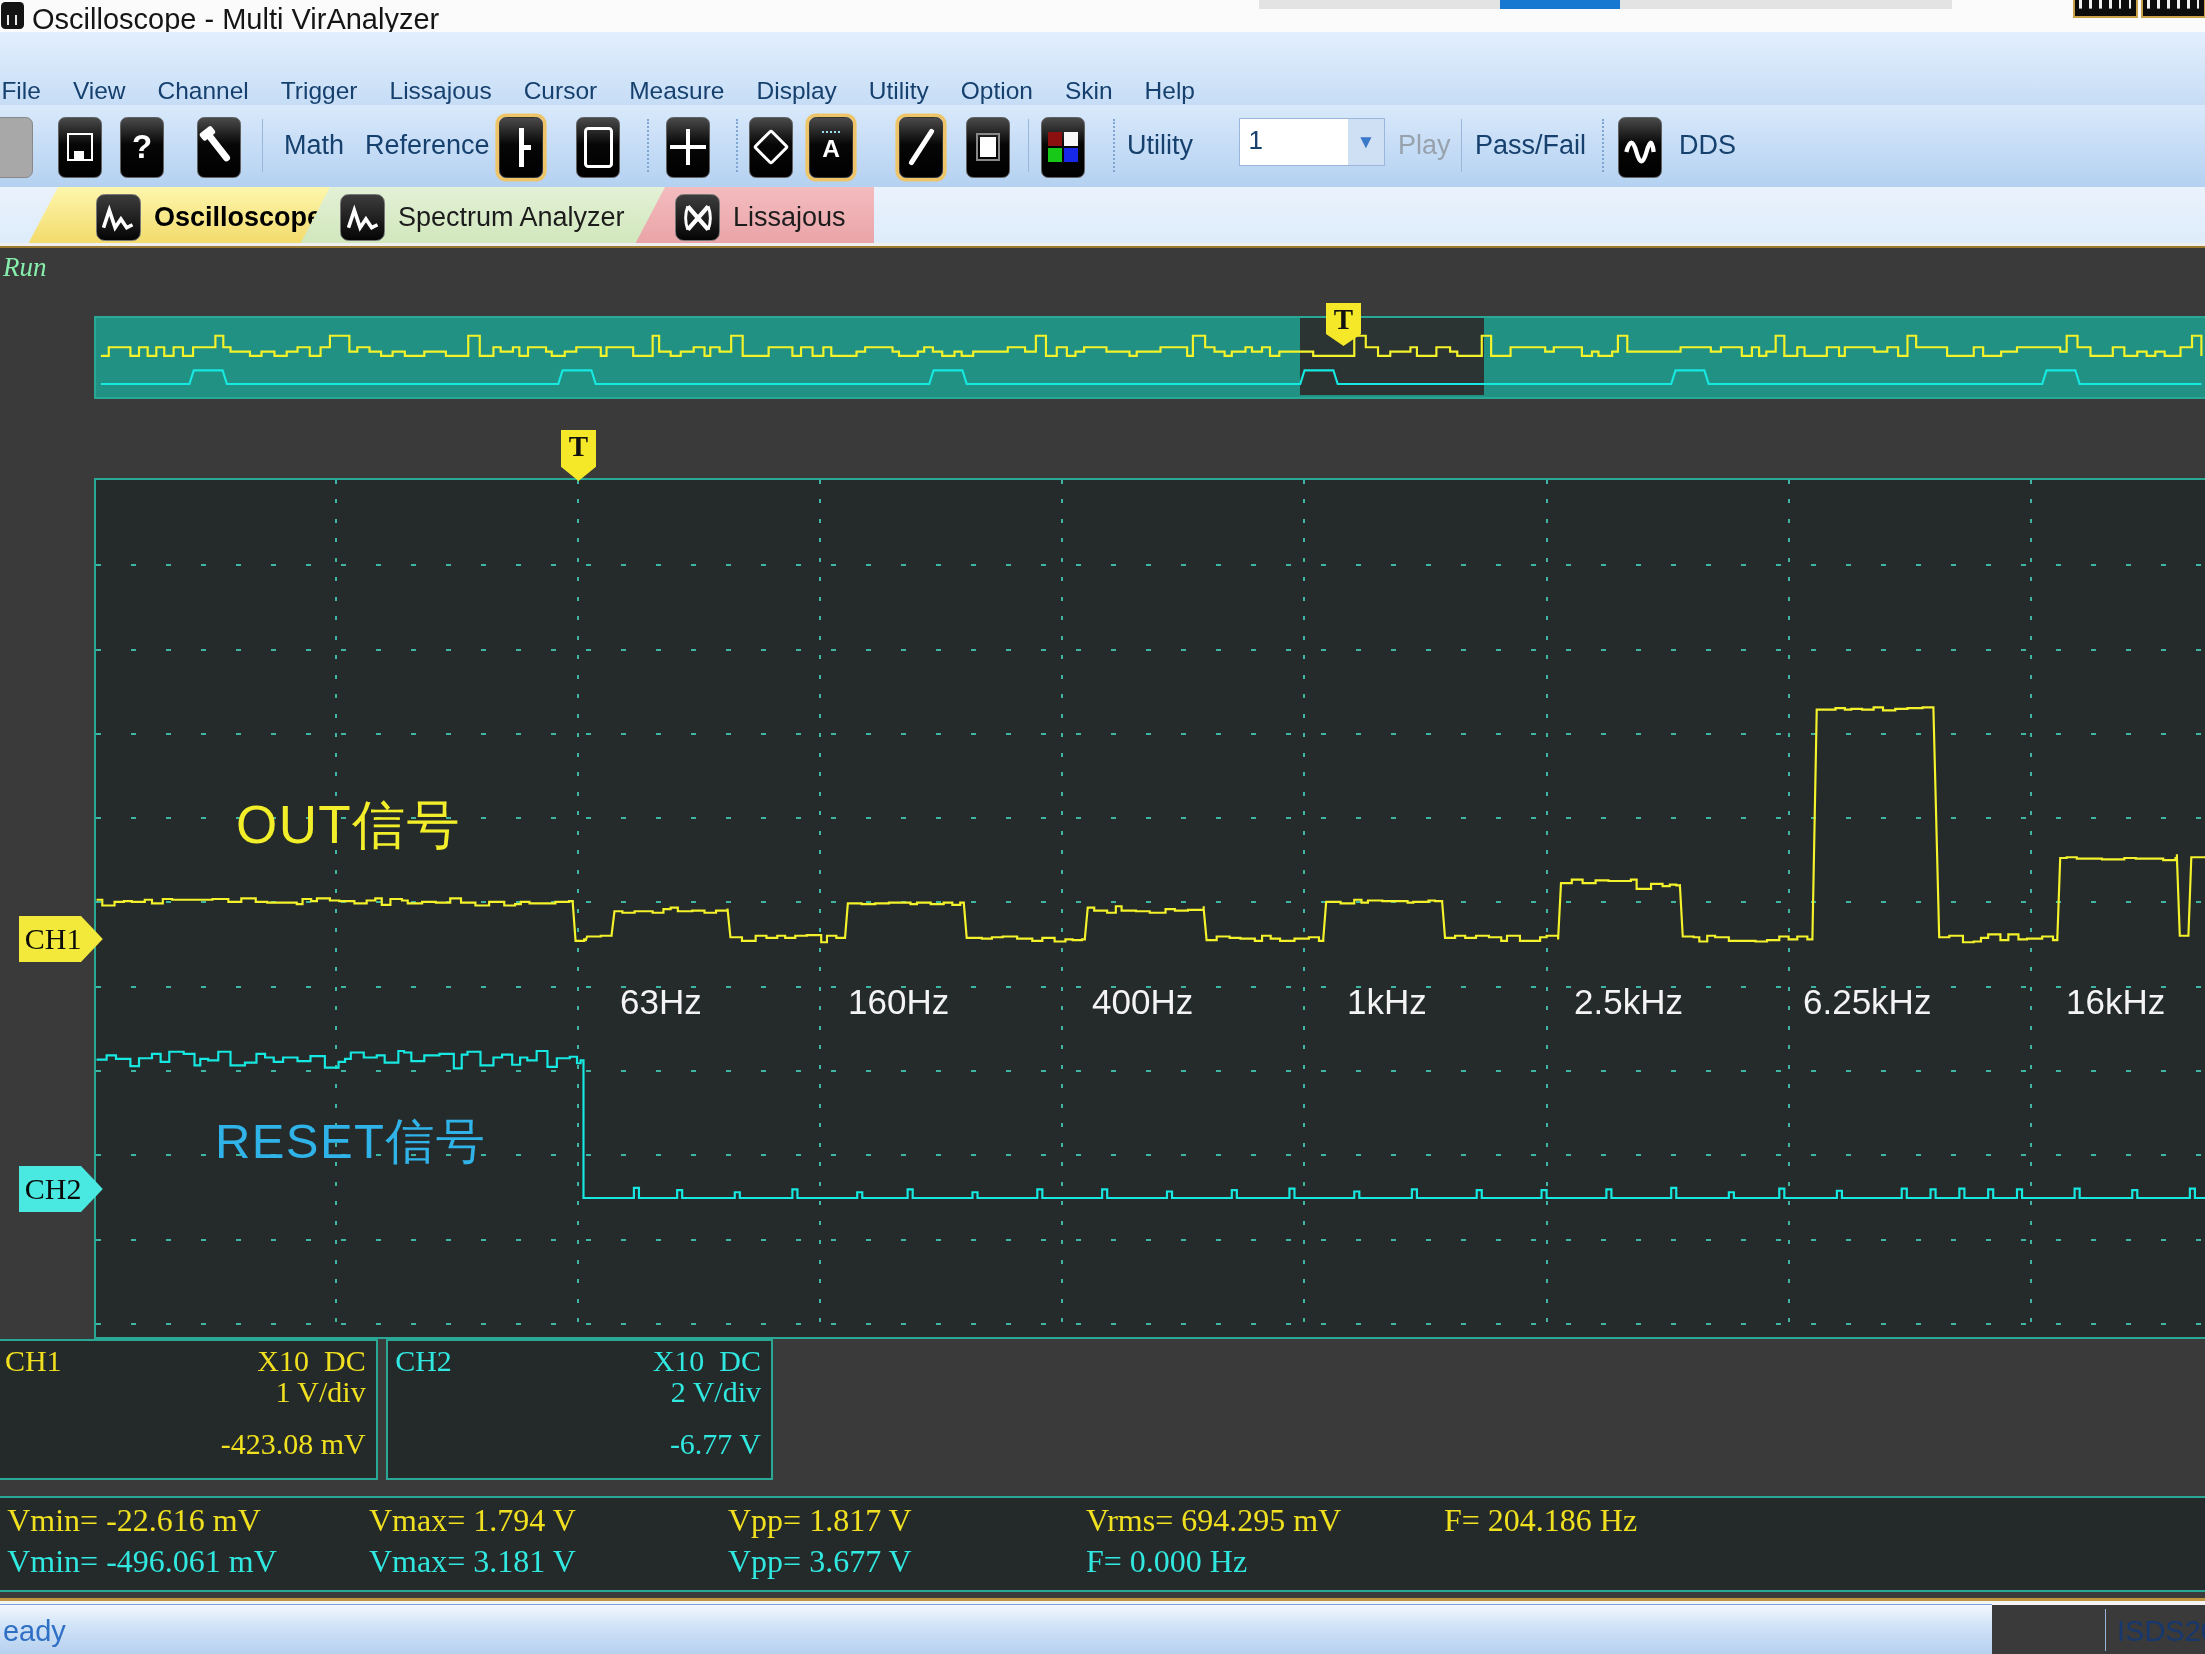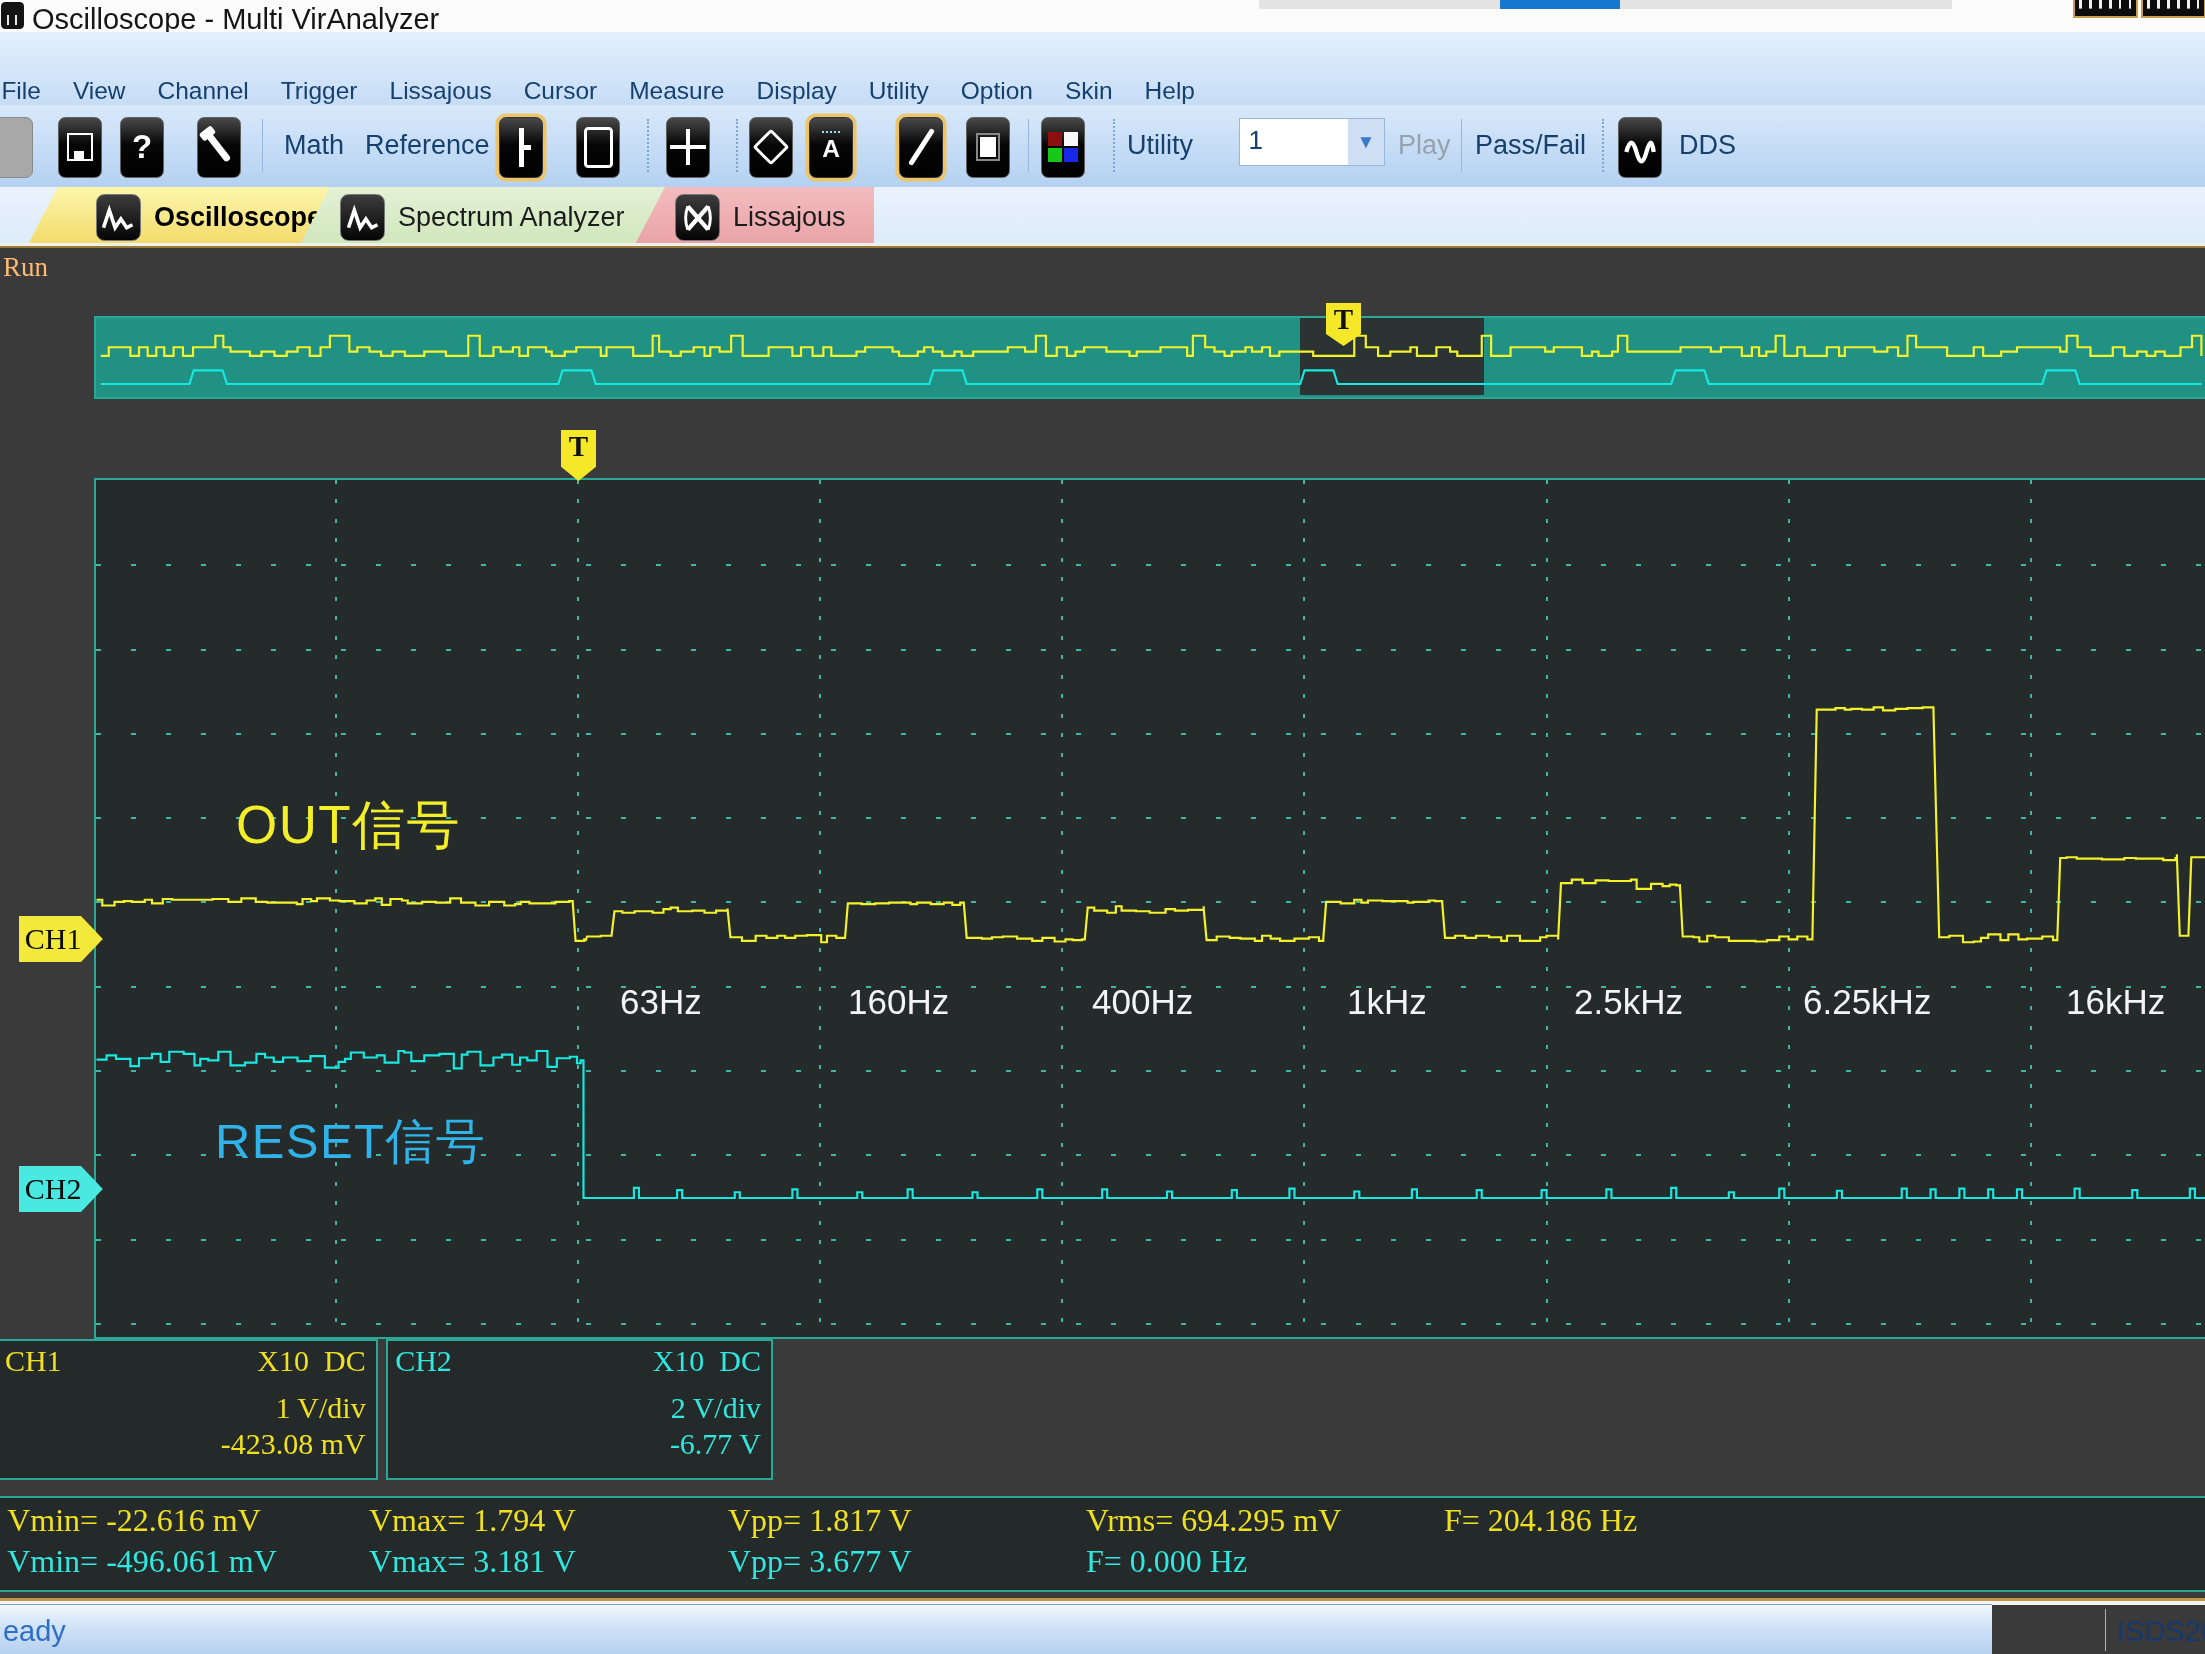--- a/index.html
+++ b/index.html
@@ -66,21 +66,21 @@
   #tab-spec{left:298px;width:337px;background:linear-gradient(#e3f1d6,#cfe6ba);}
   #tab-liss{left:633px;width:199px;background:linear-gradient(#f3bcbf,#e9a2a6);}
   .tab-label{font-size:27px;color:#1c1c1c;white-space:nowrap;}
   #tab-osc .tab-label{font-weight:bold;color:#000;}
   .tabicon{width:43px;height:45px;background:linear-gradient(#3c3c3c,#050505);border:1.4px solid #777;
     border-radius:8.6px;flex:none;display:flex;align-items:center;justify-content:center;}
   #tabline-w{left:0;top:243px;width:2205px;height:2.9px;background:#efefef;}
   #tabline-g{left:0;top:246px;width:2205px;height:2.2px;background:#9a7a30;}
 
   
-  #run-status{left:2.9px;top:252px;font-size:27px;color:#fdba74;font-family:"Liberation Serif",serif;}
+  #run-status{left:2.9px;top:252px;font-size:27px;color:#86efac;font-family:"Liberation Serif",serif;font-style:italic;}
   #overview{left:94px;top:316px;width:2118px;height:79px;background:#219183;border:2.2px solid #2aa896;border-right:none;}
   #ov-window{left:1300px;top:318px;width:184px;height:77px;background:#2c3433;}
   .trig-flag{position:absolute;width:35px;background:#f5e829;color:#111;text-align:center;
     font-family:"Liberation Serif",serif;font-weight:bold;font-size:29px;line-height:32px;
     clip-path:polygon(0 0,100% 0,100% 72%,50% 100%,0 72%);z-index:8;}
   #trig-ov{left:1326px;top:303px;height:43px;}
   #trig-main{left:561px;top:430px;height:51px;}
 
   #display{left:94px;top:478px;width:2118px;height:857px;background:#252b2a;
     border:2.2px solid #2aa896;border-right:none;overflow:hidden;}
@@ -101,21 +101,21 @@
   #reset-label{left:215px;top:1109px;font-size:49px;color:#2fb3e8;z-index:6;letter-spacing:1.4px;}
   .freq-label{position:absolute;top:982px;font-size:35px;color:#f4f4f4;z-index:6;white-space:nowrap;}
 
   
   .ch-panel{position:absolute;top:1339px;height:137px;background:#242a29;border:2.2px solid #2aa896;
     font-family:"Liberation Serif",serif;font-size:30px;}
   #ch1-panel{left:-4.3px;width:378px;color:#f0e020;}
   #ch2-panel{left:386px;width:383px;color:#30e8e0;}
   .chp-name{position:absolute;left:7.2px;top:2.9px;}
   .chp-r1{position:absolute;right:10px;top:2.9px;white-space:pre;}
-  .chp-r2{position:absolute;right:10px;top:50px;}
+  .chp-r2{position:absolute;right:10px;top:34px;}
   .chp-r3{position:absolute;right:10px;top:86px;}
 
   
   #measure-bar{left:0;top:1496px;width:2205px;height:92px;background:#242a29;
     border-top:2.2px solid #2aa896;border-bottom:2.2px solid #2aa896;
     font-family:"Liberation Serif",serif;font-size:32px;}
   .meas{position:absolute;white-space:nowrap;}
   .meas.y{color:#f0e020;top:4.3px;}
   .meas.c{color:#30e8e0;top:45px;}
 

